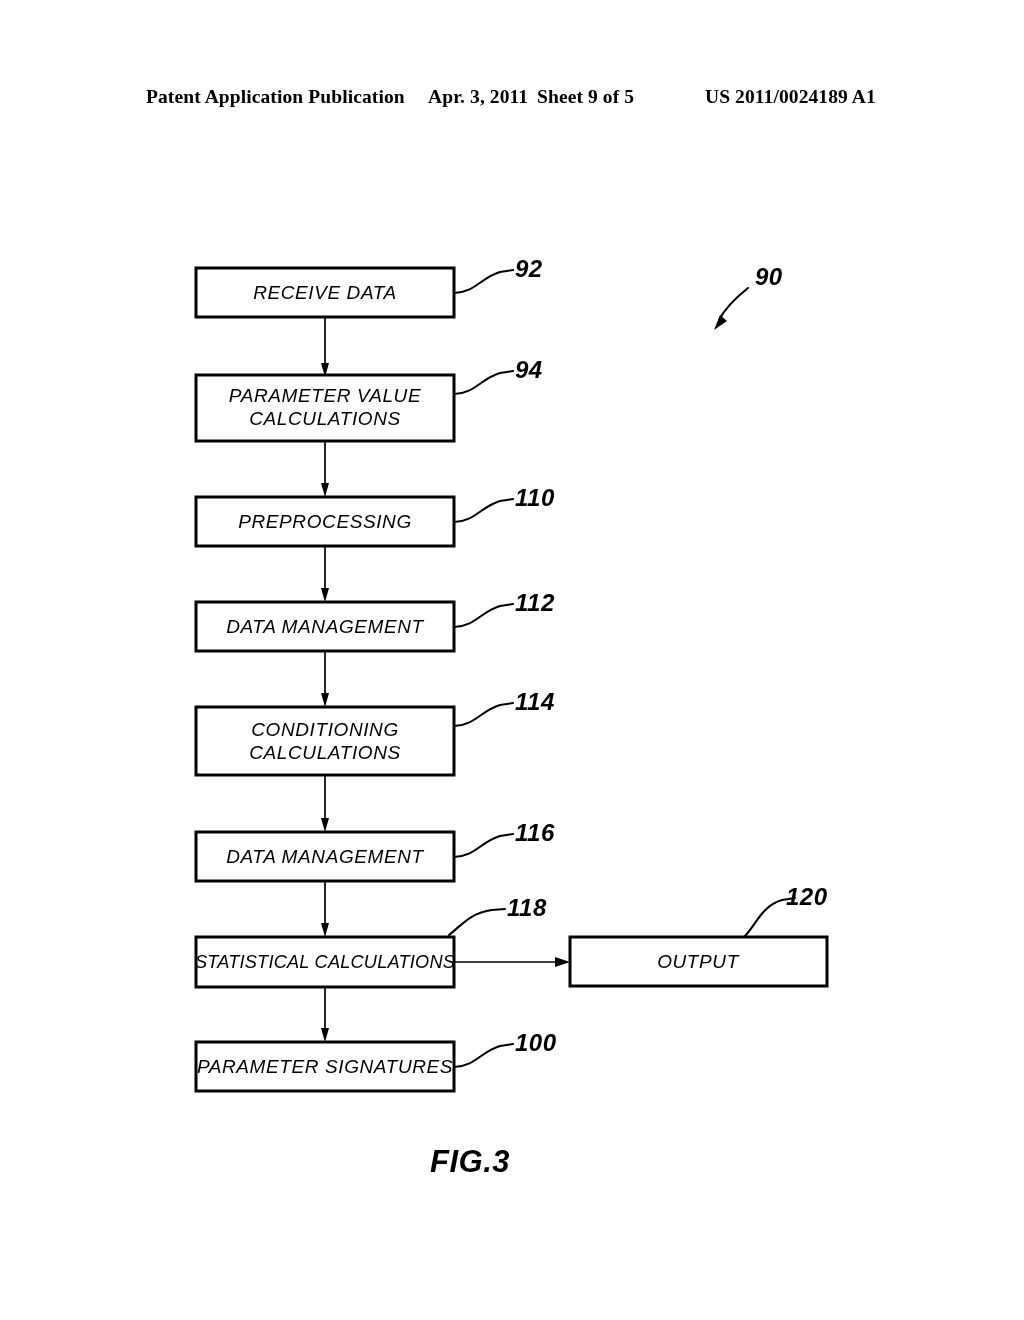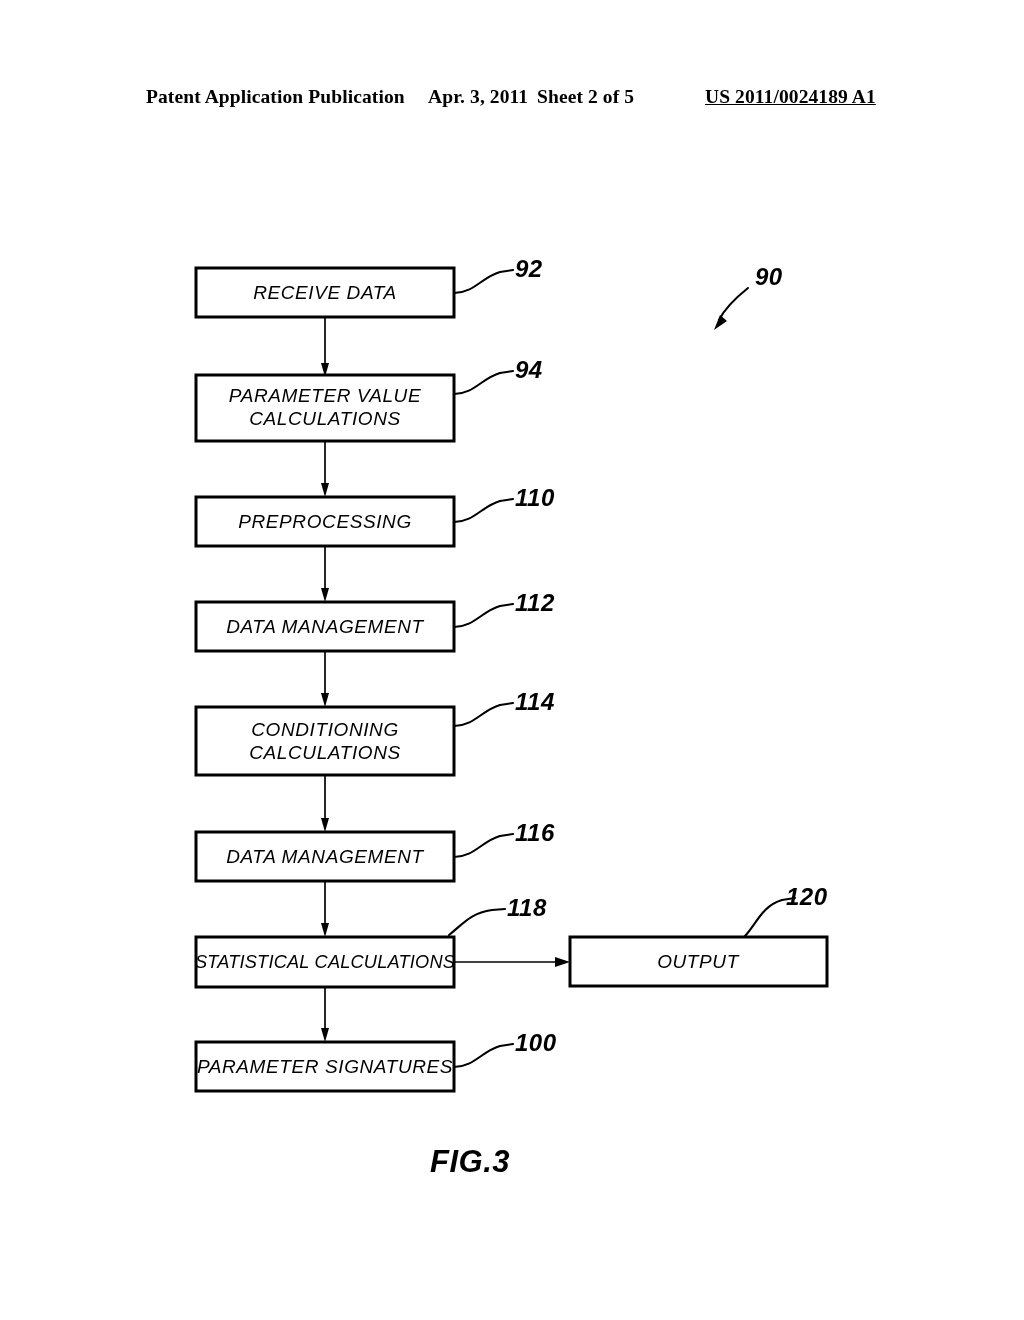--- a/index.html
+++ b/index.html
@@ -45,21 +45,20 @@
     position: absolute;
     left: 428px;
   }
   .hdr-sheet {
     position: absolute;
     left: 537px;
   }
   .hdr-pubno {
     position: absolute;
     left: 705px;
-    text-decoration: underline;
   }
   svg#figure {
     position: absolute;
     left: 0;
     top: 0;
     width: 1024px;
     height: 1320px;
     display: block;
   }
   .box-rect {
@@ -110,21 +109,21 @@
   }
 </style>
 </head>
 <body>
 
 <div id="page">
 
   <div class="pub-header">
     <span class="hdr-title">Patent Application Publication</span>
     <span class="hdr-date">Apr. 3, 2011</span>
-    <span class="hdr-sheet">Sheet 2 of 5</span>
+    <span class="hdr-sheet">Sheet 9 of 5</span>
     <span class="hdr-pubno">US 2011/0024189 A1</span>
   </div>
 
   <svg id="figure" viewBox="0 0 1024 1320">
 
     <g>
       <line class="connector" x1="325" y1="317" x2="325" y2="370"></line>
       <path d="M325,377 L321,363 L329,363 Z" fill="#000"></path>
 
       <line class="connector" x1="325" y1="441" x2="325" y2="490"></line>

